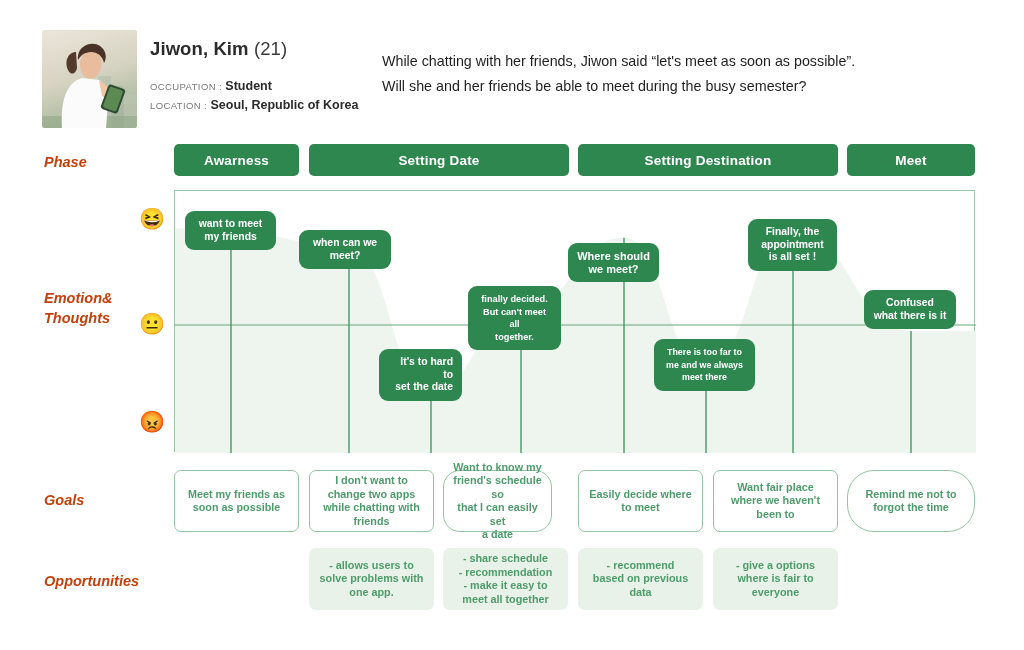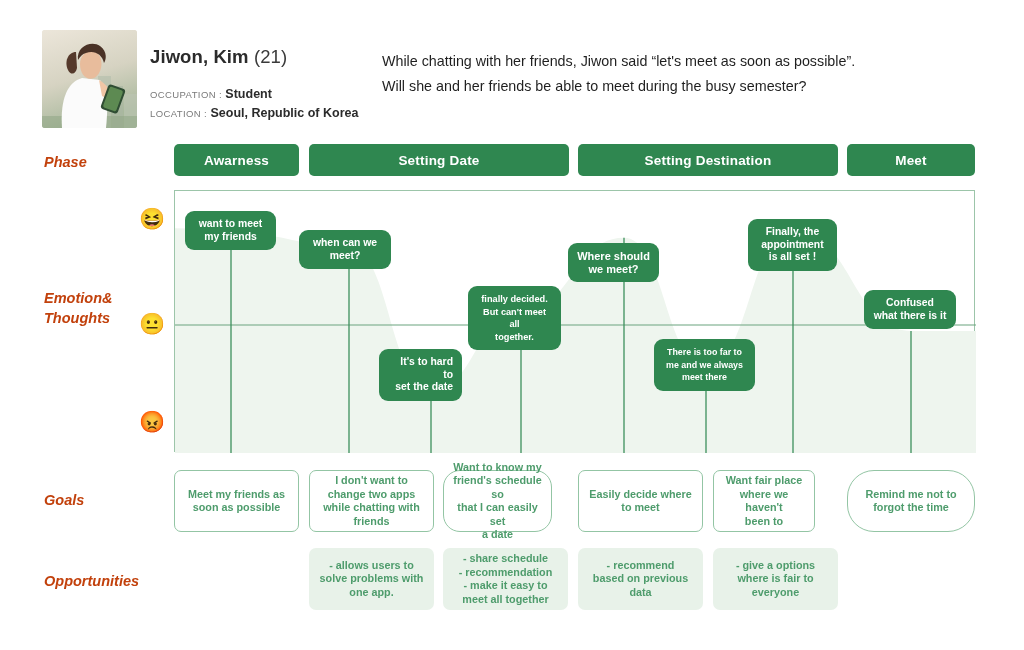--- a/index.html
+++ b/index.html
@@ -13,21 +13,21 @@
 
   
   .persona { position: absolute; left: 42px; top: 30px; width: 330px; height: 100px; }
   .avatar {
     position: absolute; left: 0; top: 0; width: 95px; height: 98px;
     border-radius: 3px; overflow: hidden;
     background: linear-gradient(170deg, #e8e2d8 0%, #d9d2c4 38%, #c9cfc0 62%, #b9c3ae 100%);
   }
   .avatar svg { display: block; width: 95px; height: 98px; }
   .persona-txt { position: absolute; left: 108px; top: 8px; }
-  .pname { font-size: 18.5px; color: #2b2b2b; letter-spacing: .1px; margin-top: 8px; }
+  .pname { font-size: 18.5px; color: #2b2b2b; letter-spacing: .1px; }
   .pname b { font-weight: bold; }
   .pname span.age { font-weight: normal; color: #3a3a3a; }
   .pmeta { margin-top: 17px; font-size: 12px; line-height: 19px; color: #333; }
   .pmeta .k { font-size: 9.5px; letter-spacing: .4px; color: #7a7a7a; text-transform: uppercase; }
   .pmeta .v { font-weight: bold; font-size: 12.5px; color: #2b2b2b; }
 
   .scenario {
     position: absolute; left: 382px; top: 49px; width: 600px;
     font-size: 14.3px; line-height: 25px; color: #1f1f1f;
   }
@@ -248,21 +248,21 @@
           <div>that I can easily set</div>
           <div>a date</div>
         </div>
       </div>
       <div class="goalbox" style="left: 578px; width: 125px;">
         <div>
           <div>Easily decide where</div>
           <div>to meet</div>
         </div>
       </div>
-      <div class="goalbox" style="left: 713px; width: 102px;">
+      <div class="goalbox" style="left: 713px; width: 125px;">
         <div>
           <div>Want fair place</div>
           <div>where we haven't</div>
           <div>been to</div>
         </div>
       </div>
       <div class="goalbox" style="left: 847px; width: 128px; border-radius: 27px;">
         <div>
           <div>Remind me not to</div>
           <div>forgot the time</div>

